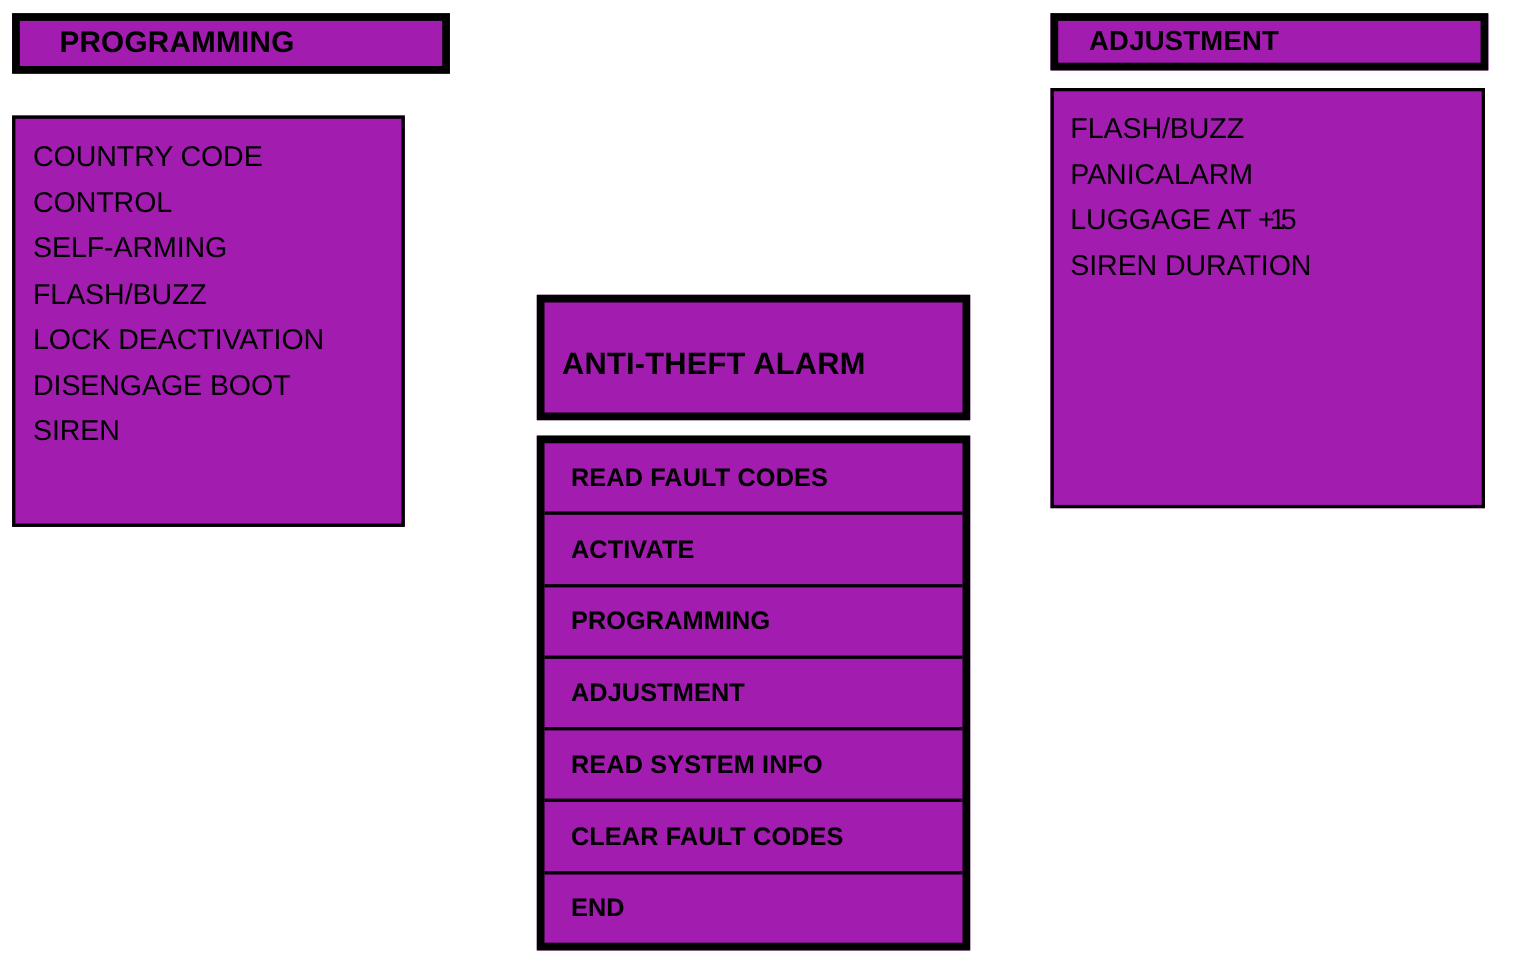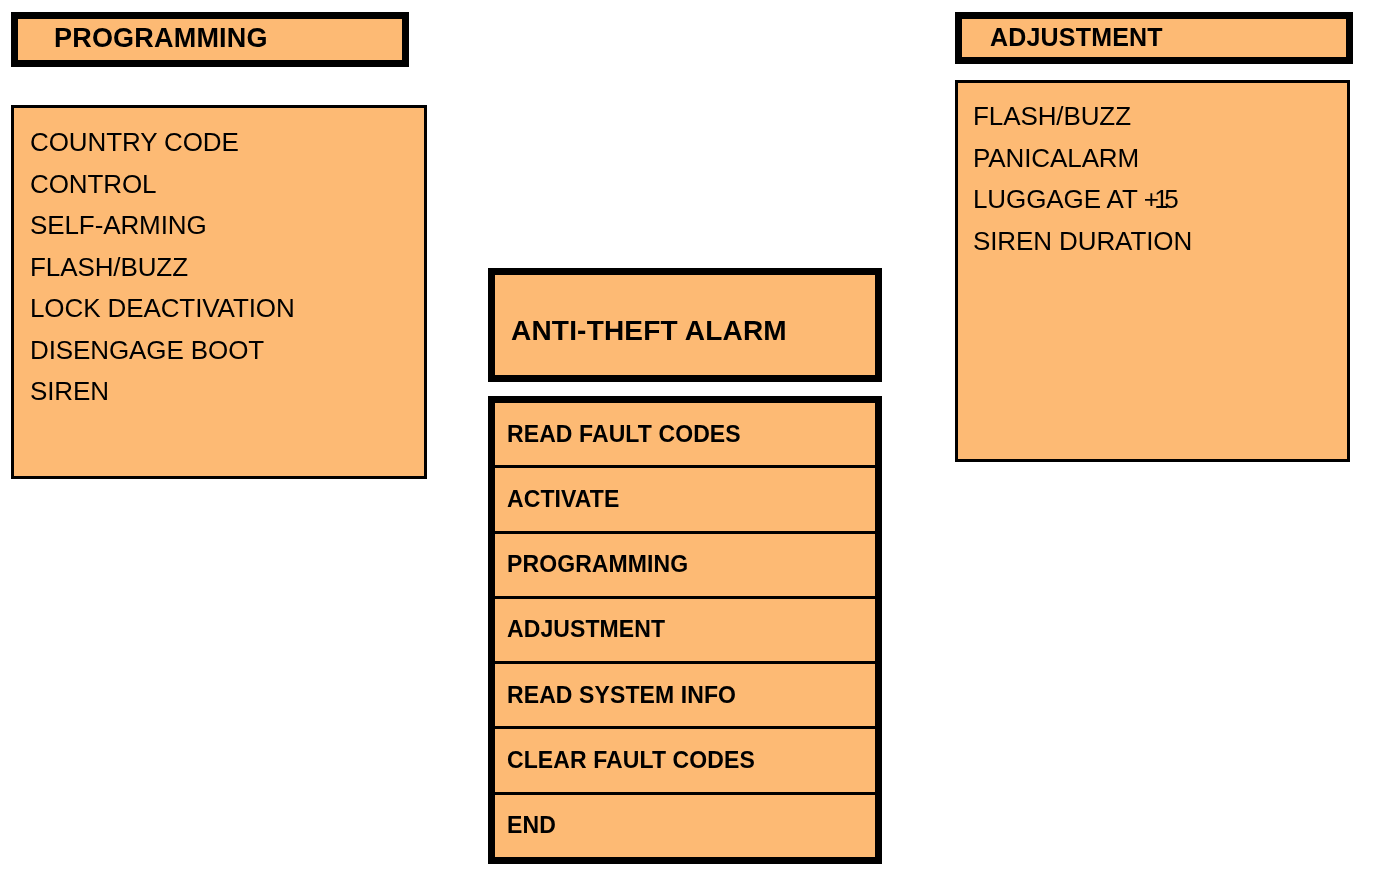--- a/index.html
+++ b/index.html
@@ -10,21 +10,21 @@
   body {
     width: 1376px;
     height: 876px;
     position: relative;
     overflow: hidden;
     font-family: "Liberation Sans", sans-serif;
     color: #000000;
     -webkit-font-smoothing: none;
   }
 
-  .panel { position: absolute; box-sizing: border-box; background: #fdba74; }
+  .panel { position: absolute; box-sizing: border-box; background: #a21caf; }
 
   
   .header-plate {
     border: 7px solid #000000;
     display: flex;
     align-items: center;
   }
   .header-plate .plate-label {
     font-weight: bold;
     letter-spacing: 0.2px;
@@ -47,21 +47,21 @@
   
   #programming-header {
     left: 11px; top: 12px; width: 398px; height: 55px;
   }
   #programming-header .plate-label {
     font-size: 27px;
     margin-left: 36px;
     margin-top: -2px;
   }
   #programming-body {
-    left: 11px; top: 105px; width: 416px; height: 374px;
+    left: 11px; top: 105px; width: 357px; height: 374px;
   }
   #programming-body .plain-list {
     padding: 14px 0 0 16px;
   }
   #programming-body .plain-list li {
     font-size: 26px;
     line-height: 41.5px;
     letter-spacing: -0.1px;
   }
 
@@ -86,21 +86,21 @@
     padding: 0;
     height: 100%;
     display: flex;
     flex-direction: column;
   }
   #alarm-menu .menu-item {
     flex: 1 1 0;
     border-bottom: 3px solid #000000;
     display: flex;
     align-items: center;
-    padding-left: 12px;
+    padding-left: 24px;
     font-size: 23px;
     font-weight: bold;
     letter-spacing: 0.1px;
     white-space: nowrap;
     box-sizing: border-box;
   }
   #alarm-menu .menu-item:last-child { border-bottom: none; }
 
   
   #adjustment-header {

